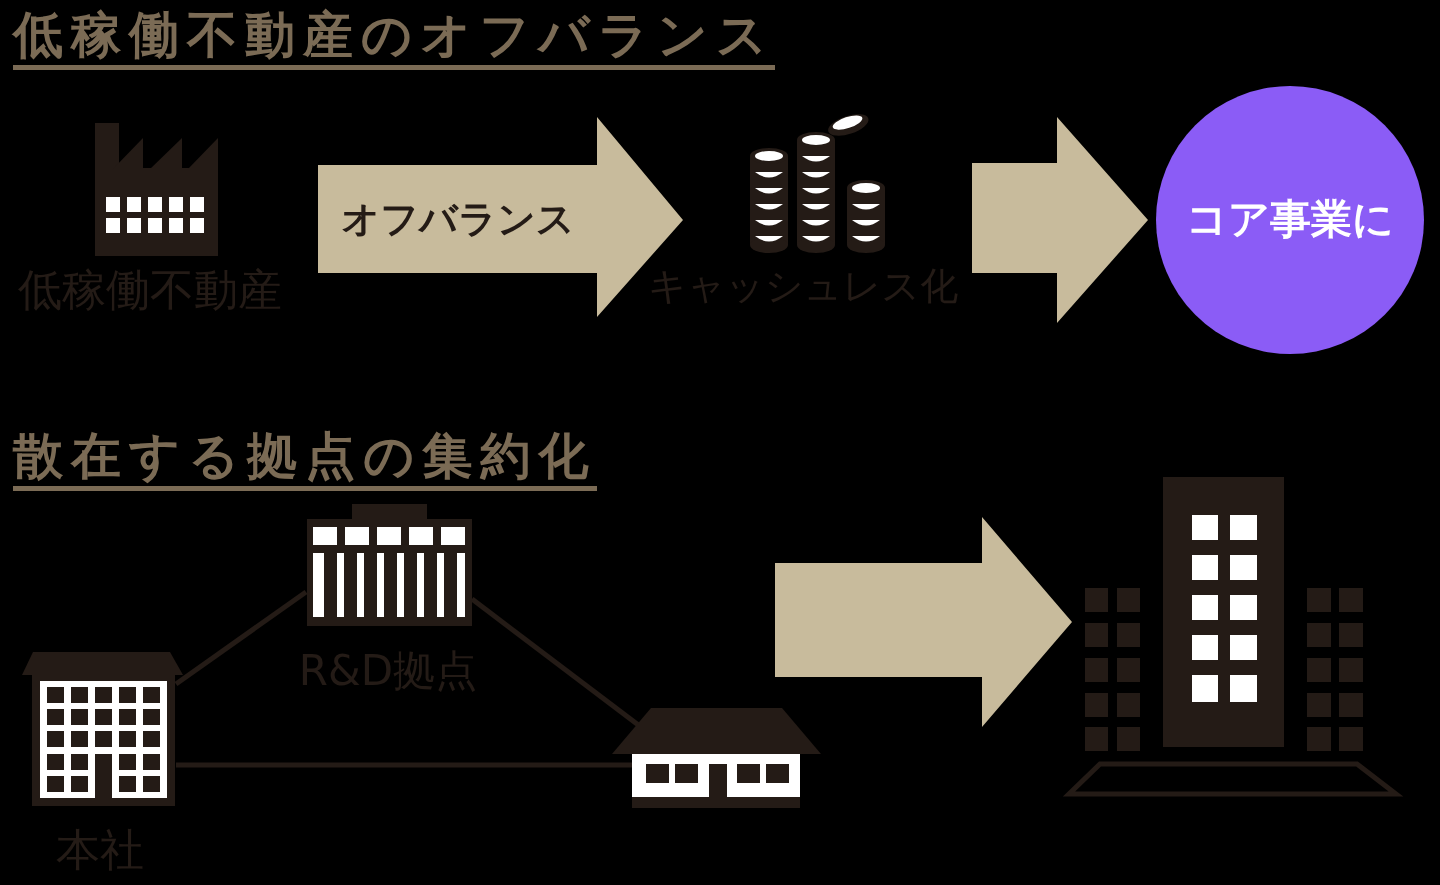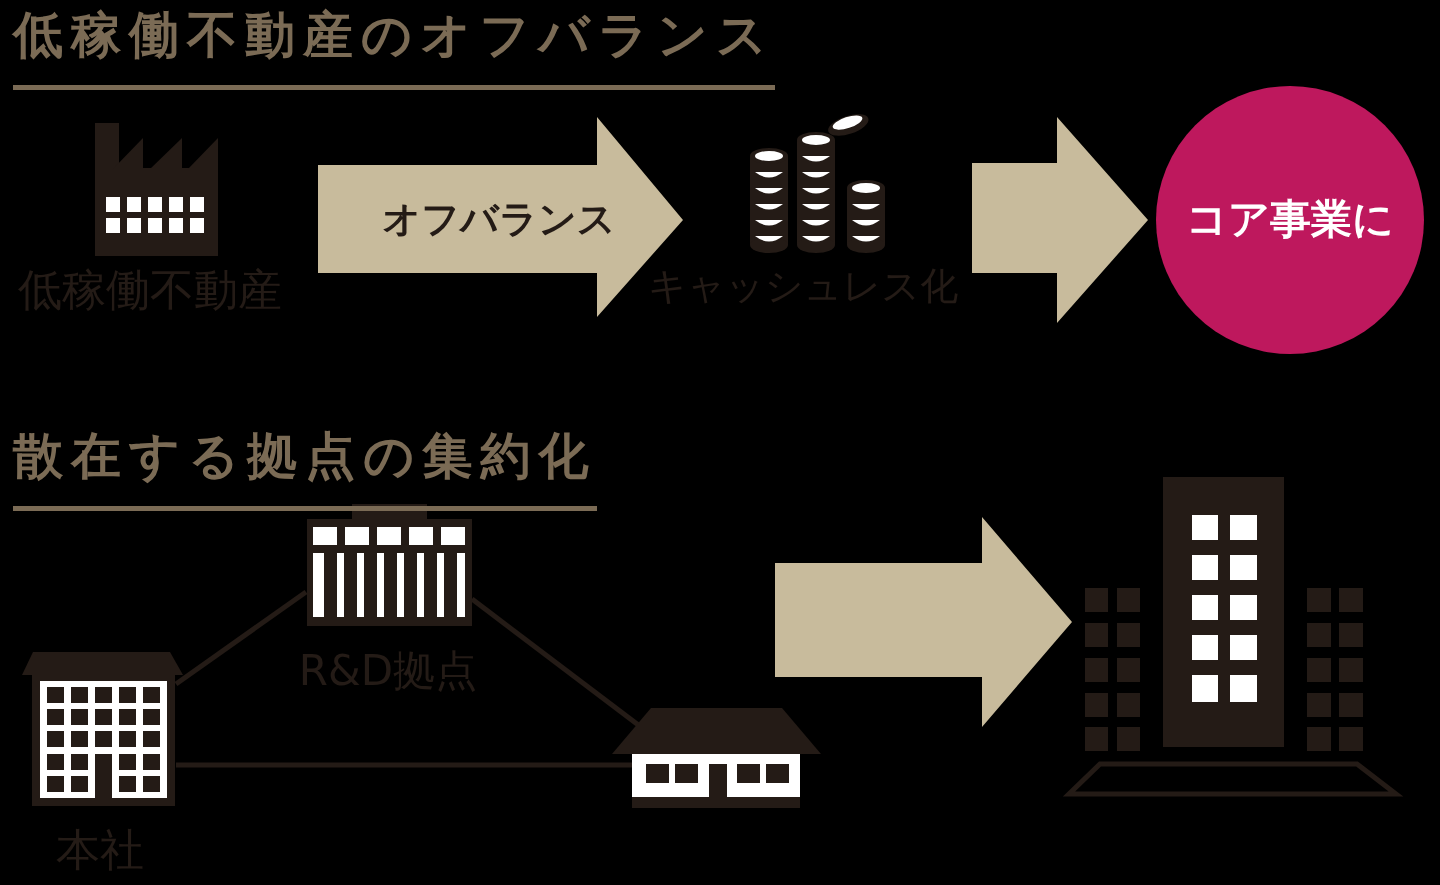--- a/index.html
+++ b/index.html
@@ -4,34 +4,34 @@
 <style>
   html,body{margin:0;padding:0;background:#000;}
   .stage{
     position:relative;width:1440px;height:885px;background:#000000;
     overflow:hidden;font-family:"DejaVu Sans","Liberation Sans",sans-serif;
   }
   .stage svg.diagram{position:absolute;left:0;top:0;z-index:1;}
   .section-title{
     position:absolute;z-index:2;display:inline-block;
     color:#7b6b55;font-size:50px;font-weight:800;line-height:1.2;
-    letter-spacing:8px;border-bottom:5px solid #7b6b55;padding-bottom:20px;
+    letter-spacing:8px;border-bottom:5px solid #7b6b55;padding-bottom:0;
     white-space:nowrap;
   }
   .icon-label{
     position:absolute;z-index:2;color:#241b16;font-weight:500;
     text-align:center;white-space:nowrap;line-height:1.1;
   }
   .arrow-text{
     position:absolute;z-index:2;display:flex;align-items:center;justify-content:center;
-    color:#241b16;font-size:38px;font-weight:600;white-space:nowrap;padding-left:41px;
+    color:#241b16;font-size:38px;font-weight:600;white-space:nowrap;
   }
   .goal-circle{
     position:absolute;z-index:2;left:1156px;top:86px;width:268px;height:268px;
-    border-radius:50%;background:#be185d;color:#ffffff;
+    border-radius:50%;background:#8b5cf6;color:#ffffff;
     display:flex;flex-direction:column;align-items:center;justify-content:center;
     font-size:41px;font-weight:700;line-height:1.35;text-align:right;
   }
 </style>
 </head>
 <body>
 
 <div class="stage">
 
   <svg class="diagram" width="1440" height="885" viewBox="0 0 1440 885">

